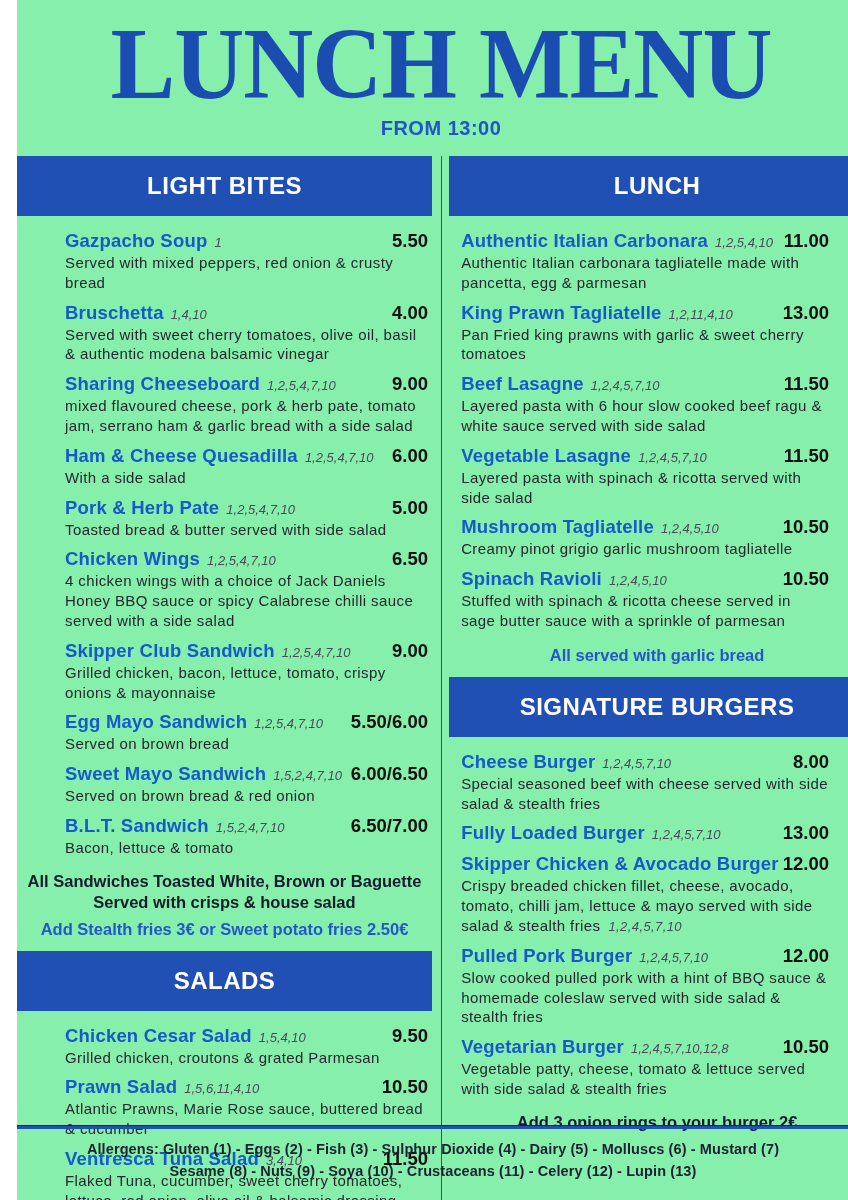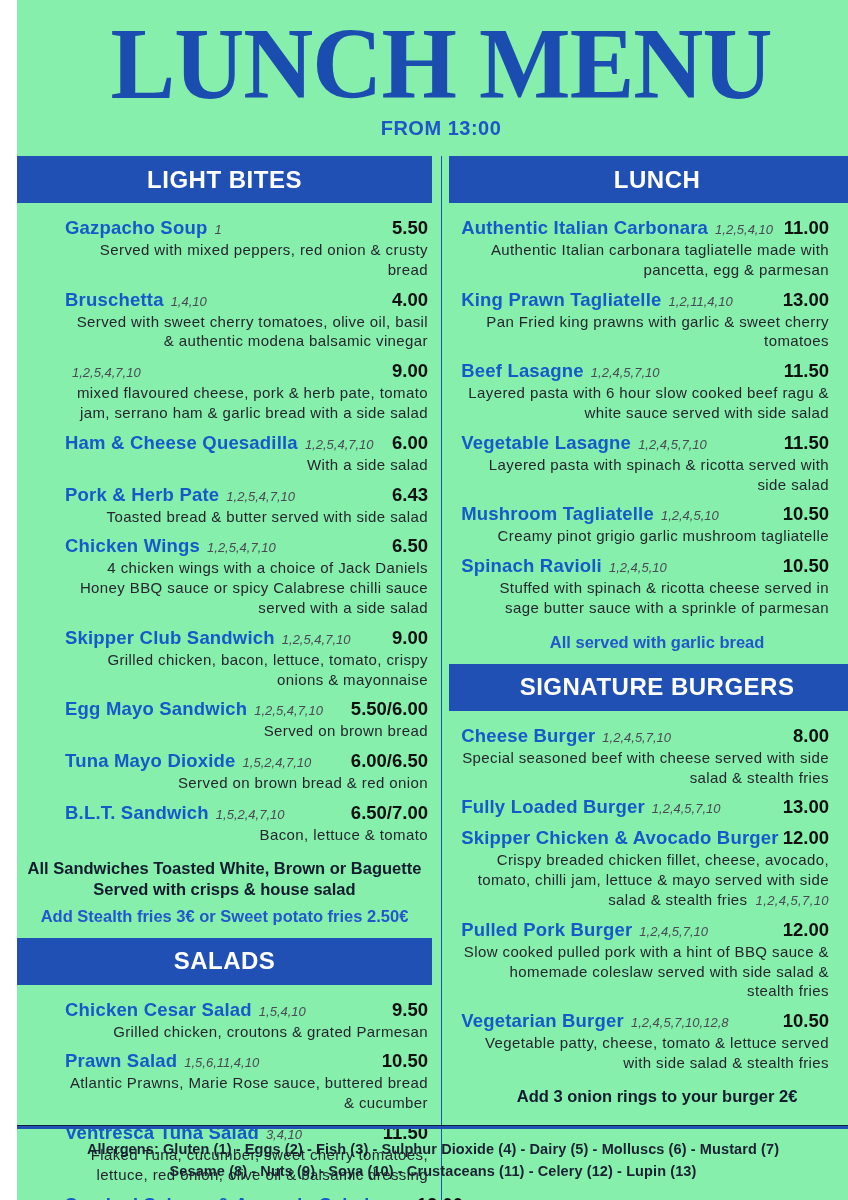--- a/index.html
+++ b/index.html
@@ -30,27 +30,27 @@
   .subtitle{
     margin-top:6px;font-size:20px;font-weight:700;color:#1e56c8;letter-spacing:.5px;
   }
   
   .columns{display:flex;align-items:stretch;margin-top:16px;}
   .col{display:flex;flex-direction:column;}
   .col.left{width:415px;}
   .divider{width:3px;background:var(--bar-blue);margin-left:9px;margin-right:7px;}
   .col.right{flex:1;}
   .bar{
-    height:47px;background:var(--bar-blue);color:#fff;
+    height:60px;background:var(--bar-blue);color:#fff;
     display:flex;align-items:center;justify-content:center;
     font-weight:700;font-size:24px;letter-spacing:.5px;
   }
   .items{padding:14px 4px 0 48px;}
   .col.right .items{padding:14px 36px 0 12px;}
-  .item{margin-bottom:9px;text-align:right;}
+  .item{margin-bottom:9px;}
   .irow{display:flex;align-items:baseline;white-space:nowrap;}
   .iname{font-weight:700;font-size:18.5px;color:var(--name-blue);letter-spacing:.2px;}
   .iall{font-size:13px;font-style:italic;color:#4a4a55;margin-left:7px;}
   .ispace{flex:1;min-width:4px;}
   .iprice{font-weight:700;font-size:18.5px;color:#111;}
   .idesc{font-size:15px;color:var(--desc-ink);line-height:1.32;letter-spacing:.4px;margin-top:1px;}
   .idesc .iall{margin-left:4px;}
   .note{text-align:center;font-weight:700;white-space:pre-line;}
   .note.dark{font-size:16.5px;color:#131b2e;line-height:1.3;margin-top:4px;}
   .note.blue{font-size:16.5px;color:var(--note-blue);margin-top:6px;}
@@ -92,41 +92,42 @@
             <div class="irow">
               <span class="iname">Bruschetta</span>
               <span class="iall">1,4,10</span>
               <span class="ispace"></span>
               <span class="iprice">4.00</span>
             </div>
             <div class="idesc">Served with sweet cherry tomatoes, olive oil, basil &amp; authentic modena balsamic vinegar</div>
           </div>
           <div class="item">
             <div class="irow">
+              <span class="iname">Sharing  Cheeseboard</span>
               <span class="iall">1,2,5,4,7,10</span>
               <span class="ispace"></span>
               <span class="iprice">9.00</span>
             </div>
             <div class="idesc">mixed flavoured cheese, pork &amp; herb pate, tomato jam, serrano ham &amp; garlic bread with a side salad</div>
           </div>
           <div class="item">
             <div class="irow">
               <span class="iname">Ham &amp; Cheese Quesadilla</span>
               <span class="iall">1,2,5,4,7,10</span>
               <span class="ispace"></span>
               <span class="iprice">6.00</span>
             </div>
             <div class="idesc">With a side salad</div>
           </div>
           <div class="item">
             <div class="irow">
               <span class="iname">Pork &amp; Herb Pate</span>
               <span class="iall">1,2,5,4,7,10</span>
               <span class="ispace"></span>
-              <span class="iprice">6.43</span>
+              <span class="iprice">5.00</span>
             </div>
             <div class="idesc">Toasted bread &amp; butter served with side salad</div>
           </div>
           <div class="item">
             <div class="irow">
               <span class="iname">Chicken Wings</span>
               <span class="iall">1,2,5,4,7,10</span>
               <span class="ispace"></span>
               <span class="iprice">6.50</span>
             </div>
@@ -145,21 +146,21 @@
             <div class="irow">
               <span class="iname">Egg Mayo Sandwich</span>
               <span class="iall">1,2,5,4,7,10</span>
               <span class="ispace"></span>
               <span class="iprice">5.50/6.00</span>
             </div>
             <div class="idesc">Served on brown bread</div>
           </div>
           <div class="item">
             <div class="irow">
-              <span class="iname">Tuna Mayo Dioxide</span>
+              <span class="iname">Sweet Mayo Sandwich</span>
               <span class="iall">1,5,2,4,7,10</span>
               <span class="ispace"></span>
               <span class="iprice">6.00/6.50</span>
             </div>
             <div class="idesc">Served on brown bread &amp; red onion</div>
           </div>
           <div class="item">
             <div class="irow">
               <span class="iname">B.L.T. Sandwich</span>
               <span class="iall">1,5,2,4,7,10</span>

